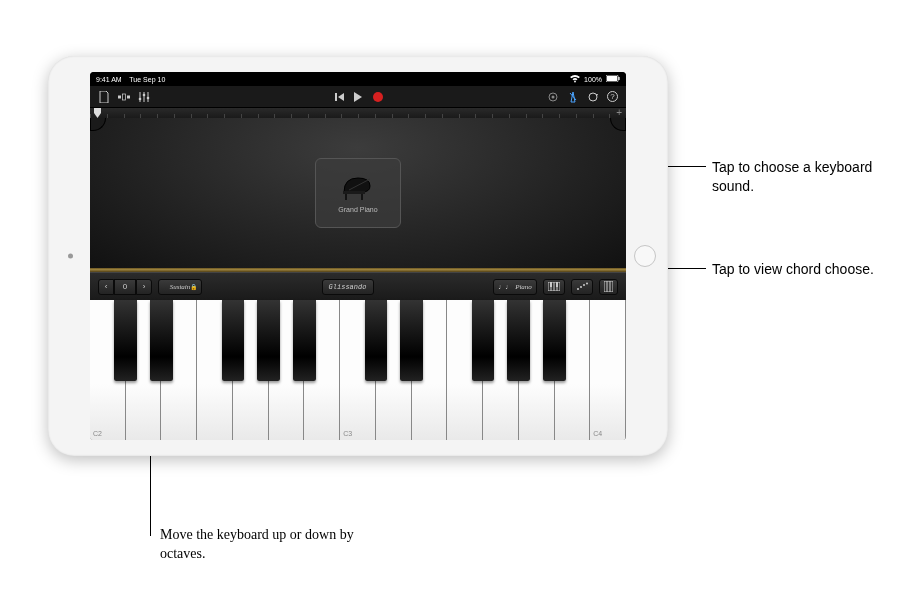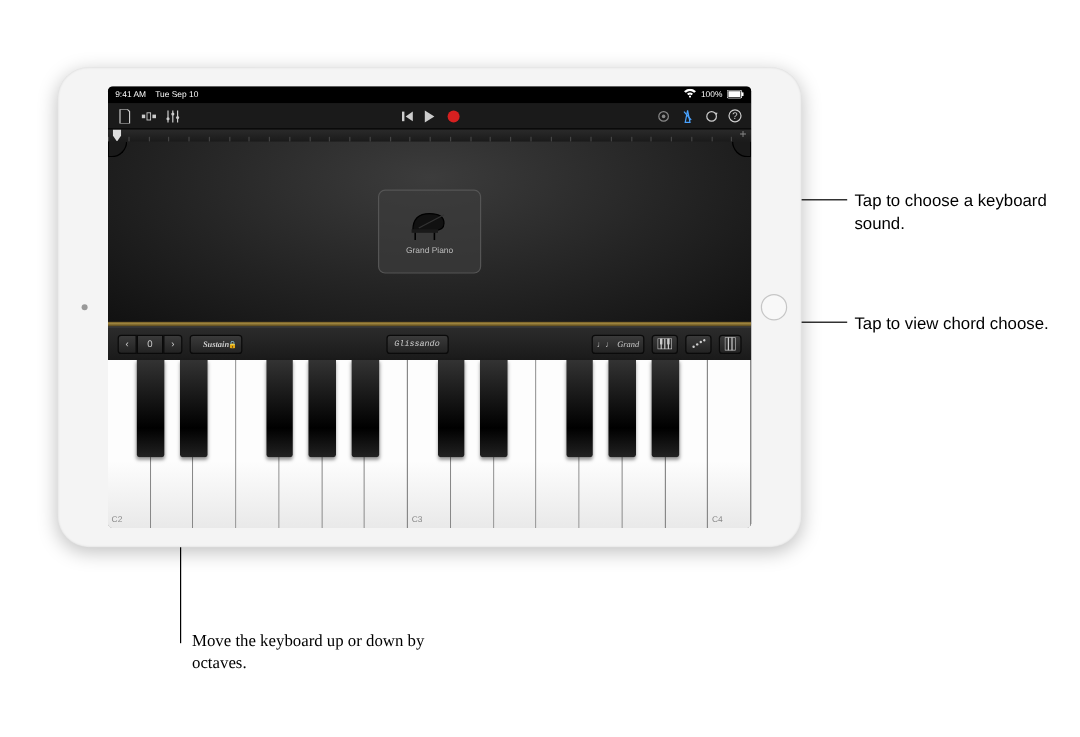--- a/index.html
+++ b/index.html
@@ -148,21 +148,21 @@
     background:linear-gradient(#3a3a3a,#232323);
     border:1px solid #0a0a0a;
     color:#ccc; font-size:8px;
     display:flex;align-items:center;justify-content:center;
     padding:0 4px;
   }
   .seg { display:flex; gap:0;}
   .seg .ctrl-btn { border-radius:0;}
   .seg .ctrl-btn:first-child{border-top-left-radius:3px;border-bottom-left-radius:3px;}
   .seg .ctrl-btn:last-child{border-top-right-radius:3px;border-bottom-right-radius:3px;}
-  .sustain { width:44px; font-style:italic; font-family: Georgia, serif; font-size:7px; position:relative;font-weight:bold;}
+  .sustain { width:44px; font-style:italic; font-family: Georgia, serif; font-size:7px; position:relative;}
   .sustain .lock{position:absolute;right:3px;font-style:normal;font-size:6px;}
   .glissando { width:52px; font-style:italic; font-family: Liberation Mono, monospace; font-size:7px;}
   .scale { width:44px; font-style:italic; font-family: Georgia, serif; font-size:7px; gap:3px;}
   .spacer{flex:1;}
 
   
   .keyboard {
     flex: 0 0 140px;
     position: relative;
     background: #fff;
@@ -364,21 +364,21 @@
       </div>
       <div class="ctrl-btn sustain">
         <span>Sustain</span>
         <span class="lock">🔒</span>
       </div>
       <div class="spacer"></div>
       <div class="ctrl-btn glissando">Glissando</div>
       <div class="spacer"></div>
       <div class="ctrl-btn scale">
         <span>♩♩</span>
-        <span>Grand</span>
+        <span>Piano</span>
       </div>
       <div class="ctrl-btn">
         <svg width="12" height="9" viewBox="0 0 12 9">
             <rect x="0" y="0" width="12" height="9" fill="none" stroke="#ccc"></rect>
             <line x1="3" y1="0" x2="3" y2="9" stroke="#ccc"></line>
             <line x1="6" y1="0" x2="6" y2="9" stroke="#ccc"></line>
             <line x1="9" y1="0" x2="9" y2="9" stroke="#ccc"></line>
             <rect x="2" y="0" width="2" height="5" fill="#ccc"></rect>
             <rect x="8" y="0" width="2" height="5" fill="#ccc"></rect>
           </svg>

